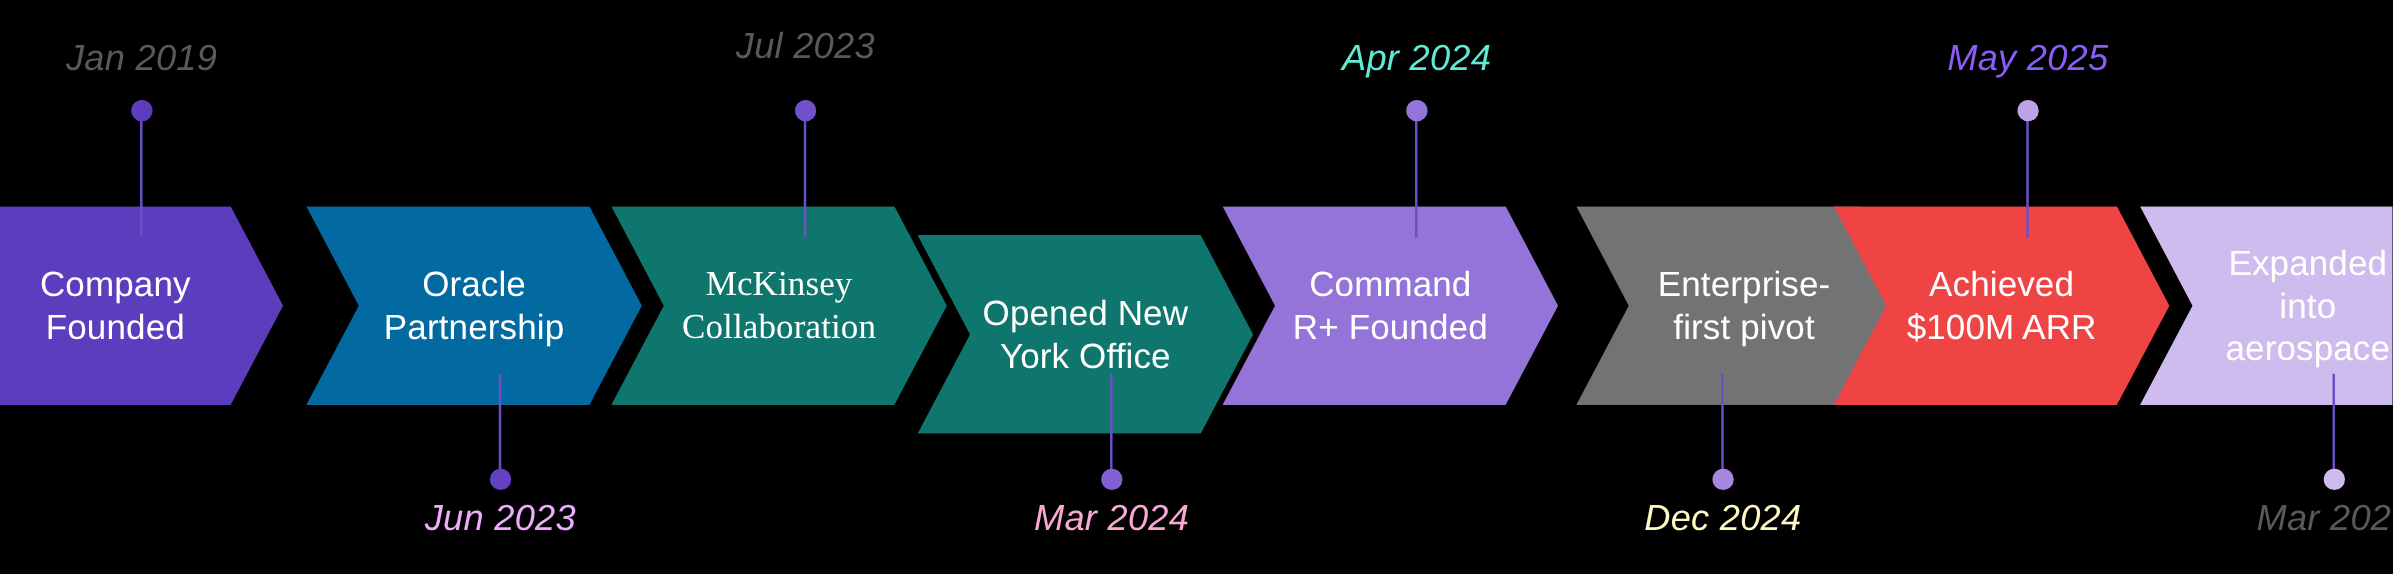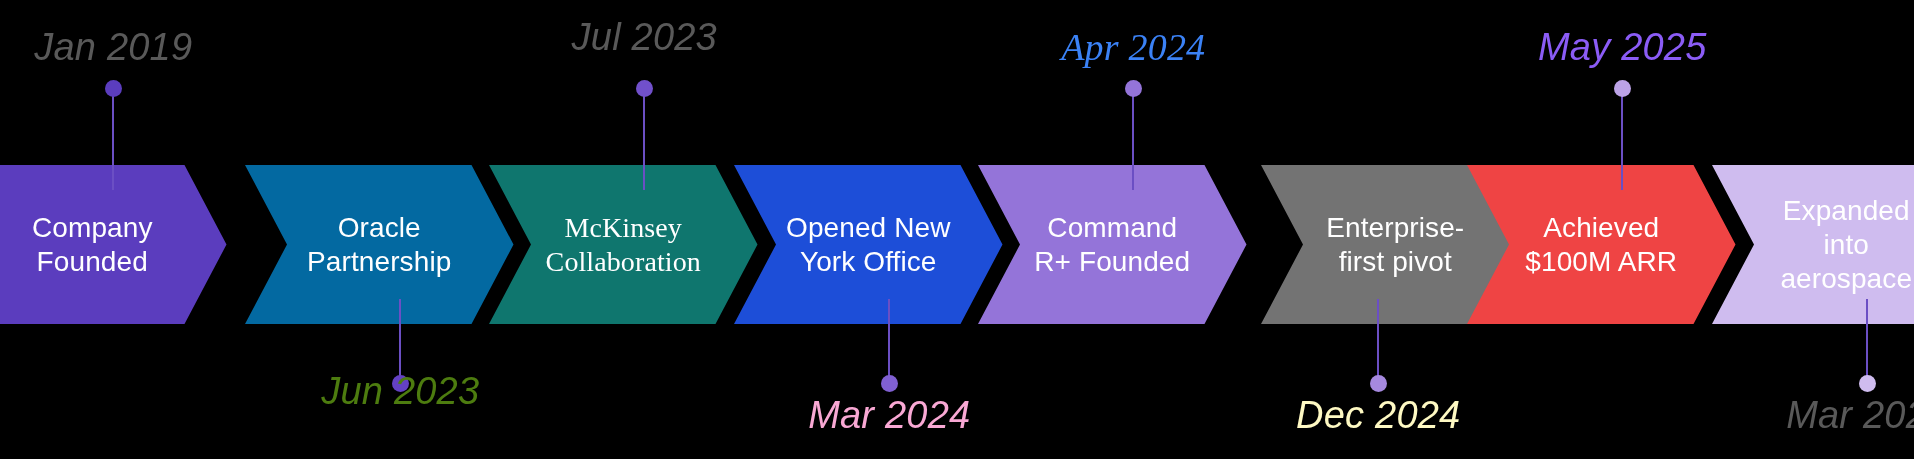--- a/index.html
+++ b/index.html
@@ -47,21 +47,21 @@
   .mk-dot{
     position:absolute;
     width:17px;height:17px;
     border-radius:50%;
     left:-8.5px;
   }
   .mk-text{
     position:absolute;
     color:#595959;
     font-style:italic;
-    font-size:38px;
+    font-size:29px;
     line-height:34px;
     white-space:nowrap;
     transform:translateX(-50%);
     letter-spacing:0.2px;
   }
 </style>
 </head>
 <body>
 
 <div id="stage">
@@ -71,21 +71,21 @@
 Founded</div>
       </div>
       <div class="chev" style="left: 245px; width: 268.5px; background: #0369a1;">
         <div class="lbl">Oracle
 Partnership</div>
       </div>
       <div class="chev" style="left: 489px; width: 268.5px; background: #0f766e; font-family: Liberation Serif, serif;">
         <div class="lbl">McKinsey
 Collaboration</div>
       </div>
-      <div class="chev" style="left: 734px; width: 268.5px; background: #1d4ed8;">
+      <div class="chev" style="left: 734px; width: 268.5px; background: #0f766e; margin-top: 23px;">
         <div class="lbl">Opened New
 York Office</div>
       </div>
       <div class="chev" style="left: 978px; width: 268.5px; background: rgb(148, 116, 217);">
         <div class="lbl">Command
 R+ Founded</div>
       </div>
       <div class="chev" style="left: 1261px; width: 268.5px; background: #737373;">
         <div class="lbl">Enterprise-
 first pivot</div>
@@ -102,36 +102,36 @@
     </div>
   <div id="markers">
       <div class="marker" style="left: 113.25px; top: 0px;">
         <div class="mk-line" style="top: 88px; height: 102px;"></div>
         <div class="mk-dot" style="background: rgb(91, 61, 190); top: 79.5px;"></div>
         <div class="mk-text" style="top: 30px; color: rgb(89, 89, 89);">Jan 2019</div>
       </div>
       <div class="marker" style="left: 400.25px; top: 0px;">
         <div class="mk-line" style="top: 299px; height: 84px;"></div>
         <div class="mk-dot" style="background: rgb(100, 65, 196); top: 374.5px;"></div>
-        <div class="mk-text" style="top: 374px; color: #4d7c0f;">Jun 2023</div>
+        <div class="mk-text" style="top: 398px; color: #f0abfc;">Jun 2023</div>
       </div>
       <div class="marker" style="left: 644.25px; top: 0px;">
         <div class="mk-line" style="top: 88px; height: 102px;"></div>
         <div class="mk-dot" style="background: rgb(113, 80, 203); top: 79.5px;"></div>
         <div class="mk-text" style="top: 20px; color: rgb(89, 89, 89);">Jul 2023</div>
       </div>
       <div class="marker" style="left: 889.25px; top: 0px;">
         <div class="mk-line" style="top: 299px; height: 84px;"></div>
         <div class="mk-dot" style="background: rgb(128, 96, 210); top: 374.5px;"></div>
         <div class="mk-text" style="top: 398px; color: #f9a8d4;">Mar 2024</div>
       </div>
       <div class="marker" style="left: 1133.25px; top: 0px;">
         <div class="mk-line" style="top: 88px; height: 102px;"></div>
         <div class="mk-dot" style="background: rgb(148, 116, 217); top: 79.5px;"></div>
-        <div class="mk-text" style="top: 30px; color: #3b82f6; font-family: Liberation Serif, serif;">Apr 2024</div>
+        <div class="mk-text" style="top: 30px; color: #5eead4;">Apr 2024</div>
       </div>
       <div class="marker" style="left: 1378.25px; top: 0px;">
         <div class="mk-line" style="top: 299px; height: 84px;"></div>
         <div class="mk-dot" style="background: rgb(166, 137, 223); top: 374.5px;"></div>
         <div class="mk-text" style="top: 398px; color: #fef9c3;">Dec 2024</div>
       </div>
       <div class="marker" style="left: 1622.25px; top: 0px;">
         <div class="mk-line" style="top: 88px; height: 102px;"></div>
         <div class="mk-dot" style="background: rgb(188, 163, 231); top: 79.5px;"></div>
         <div class="mk-text" style="top: 30px; color: #8b5cf6;">May 2025</div>

